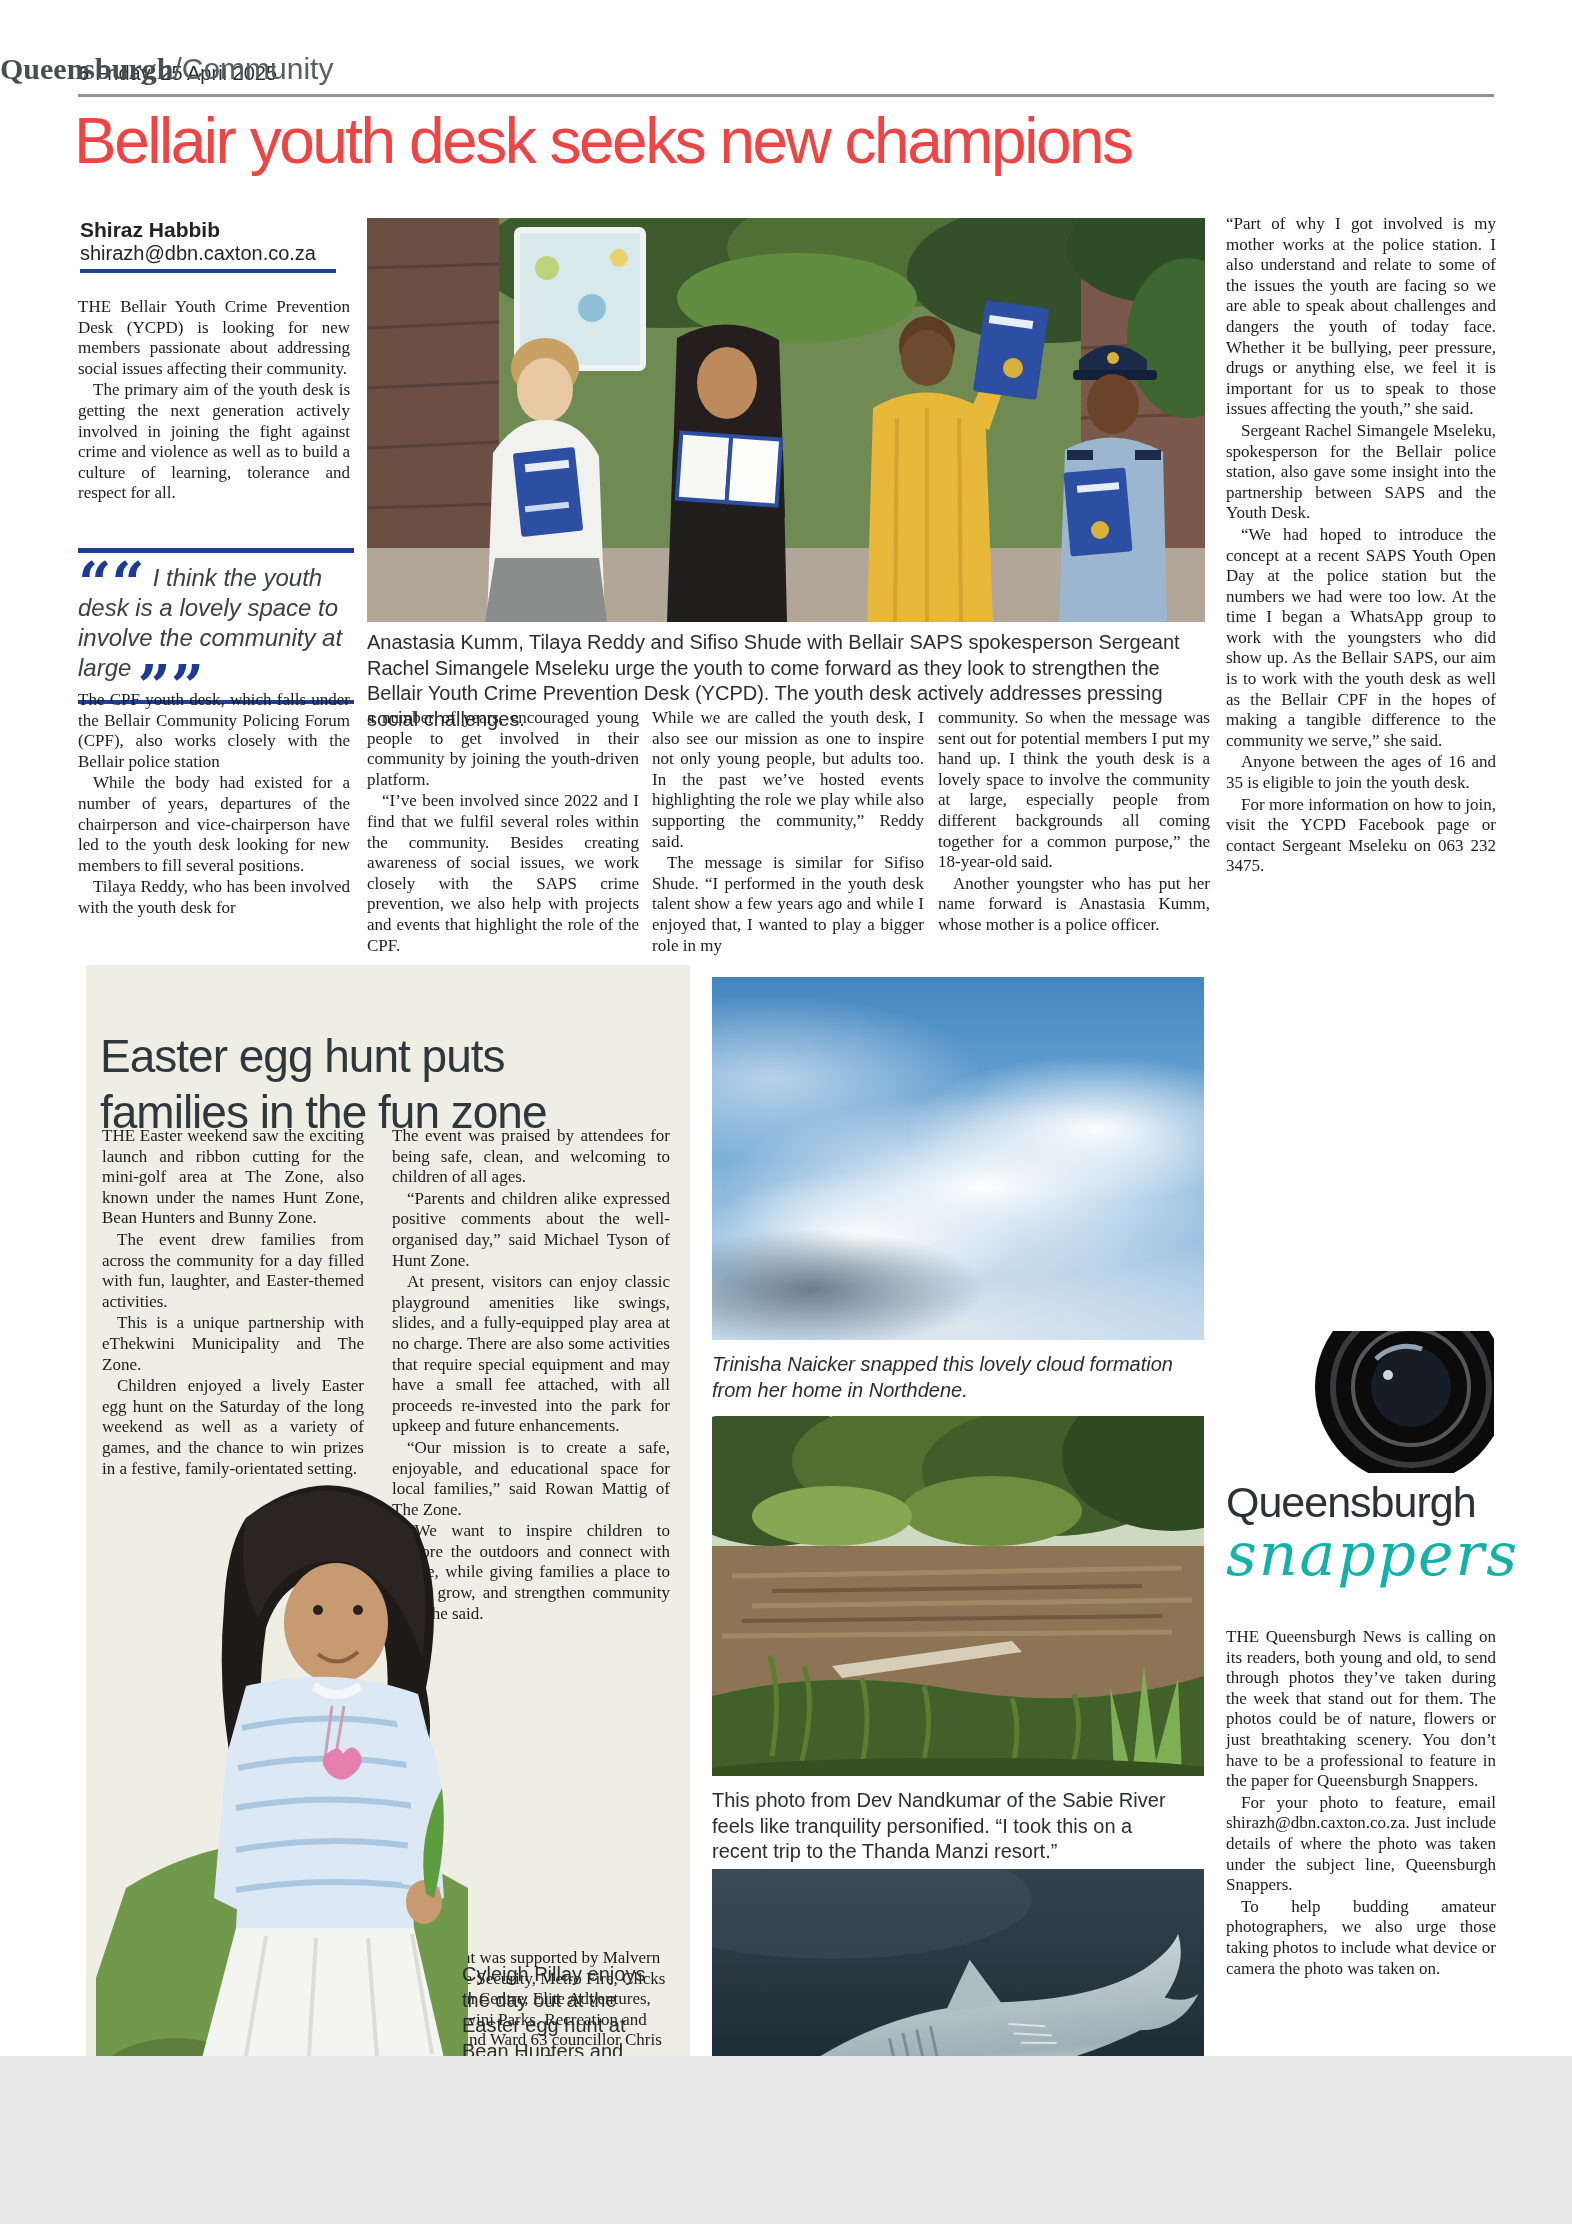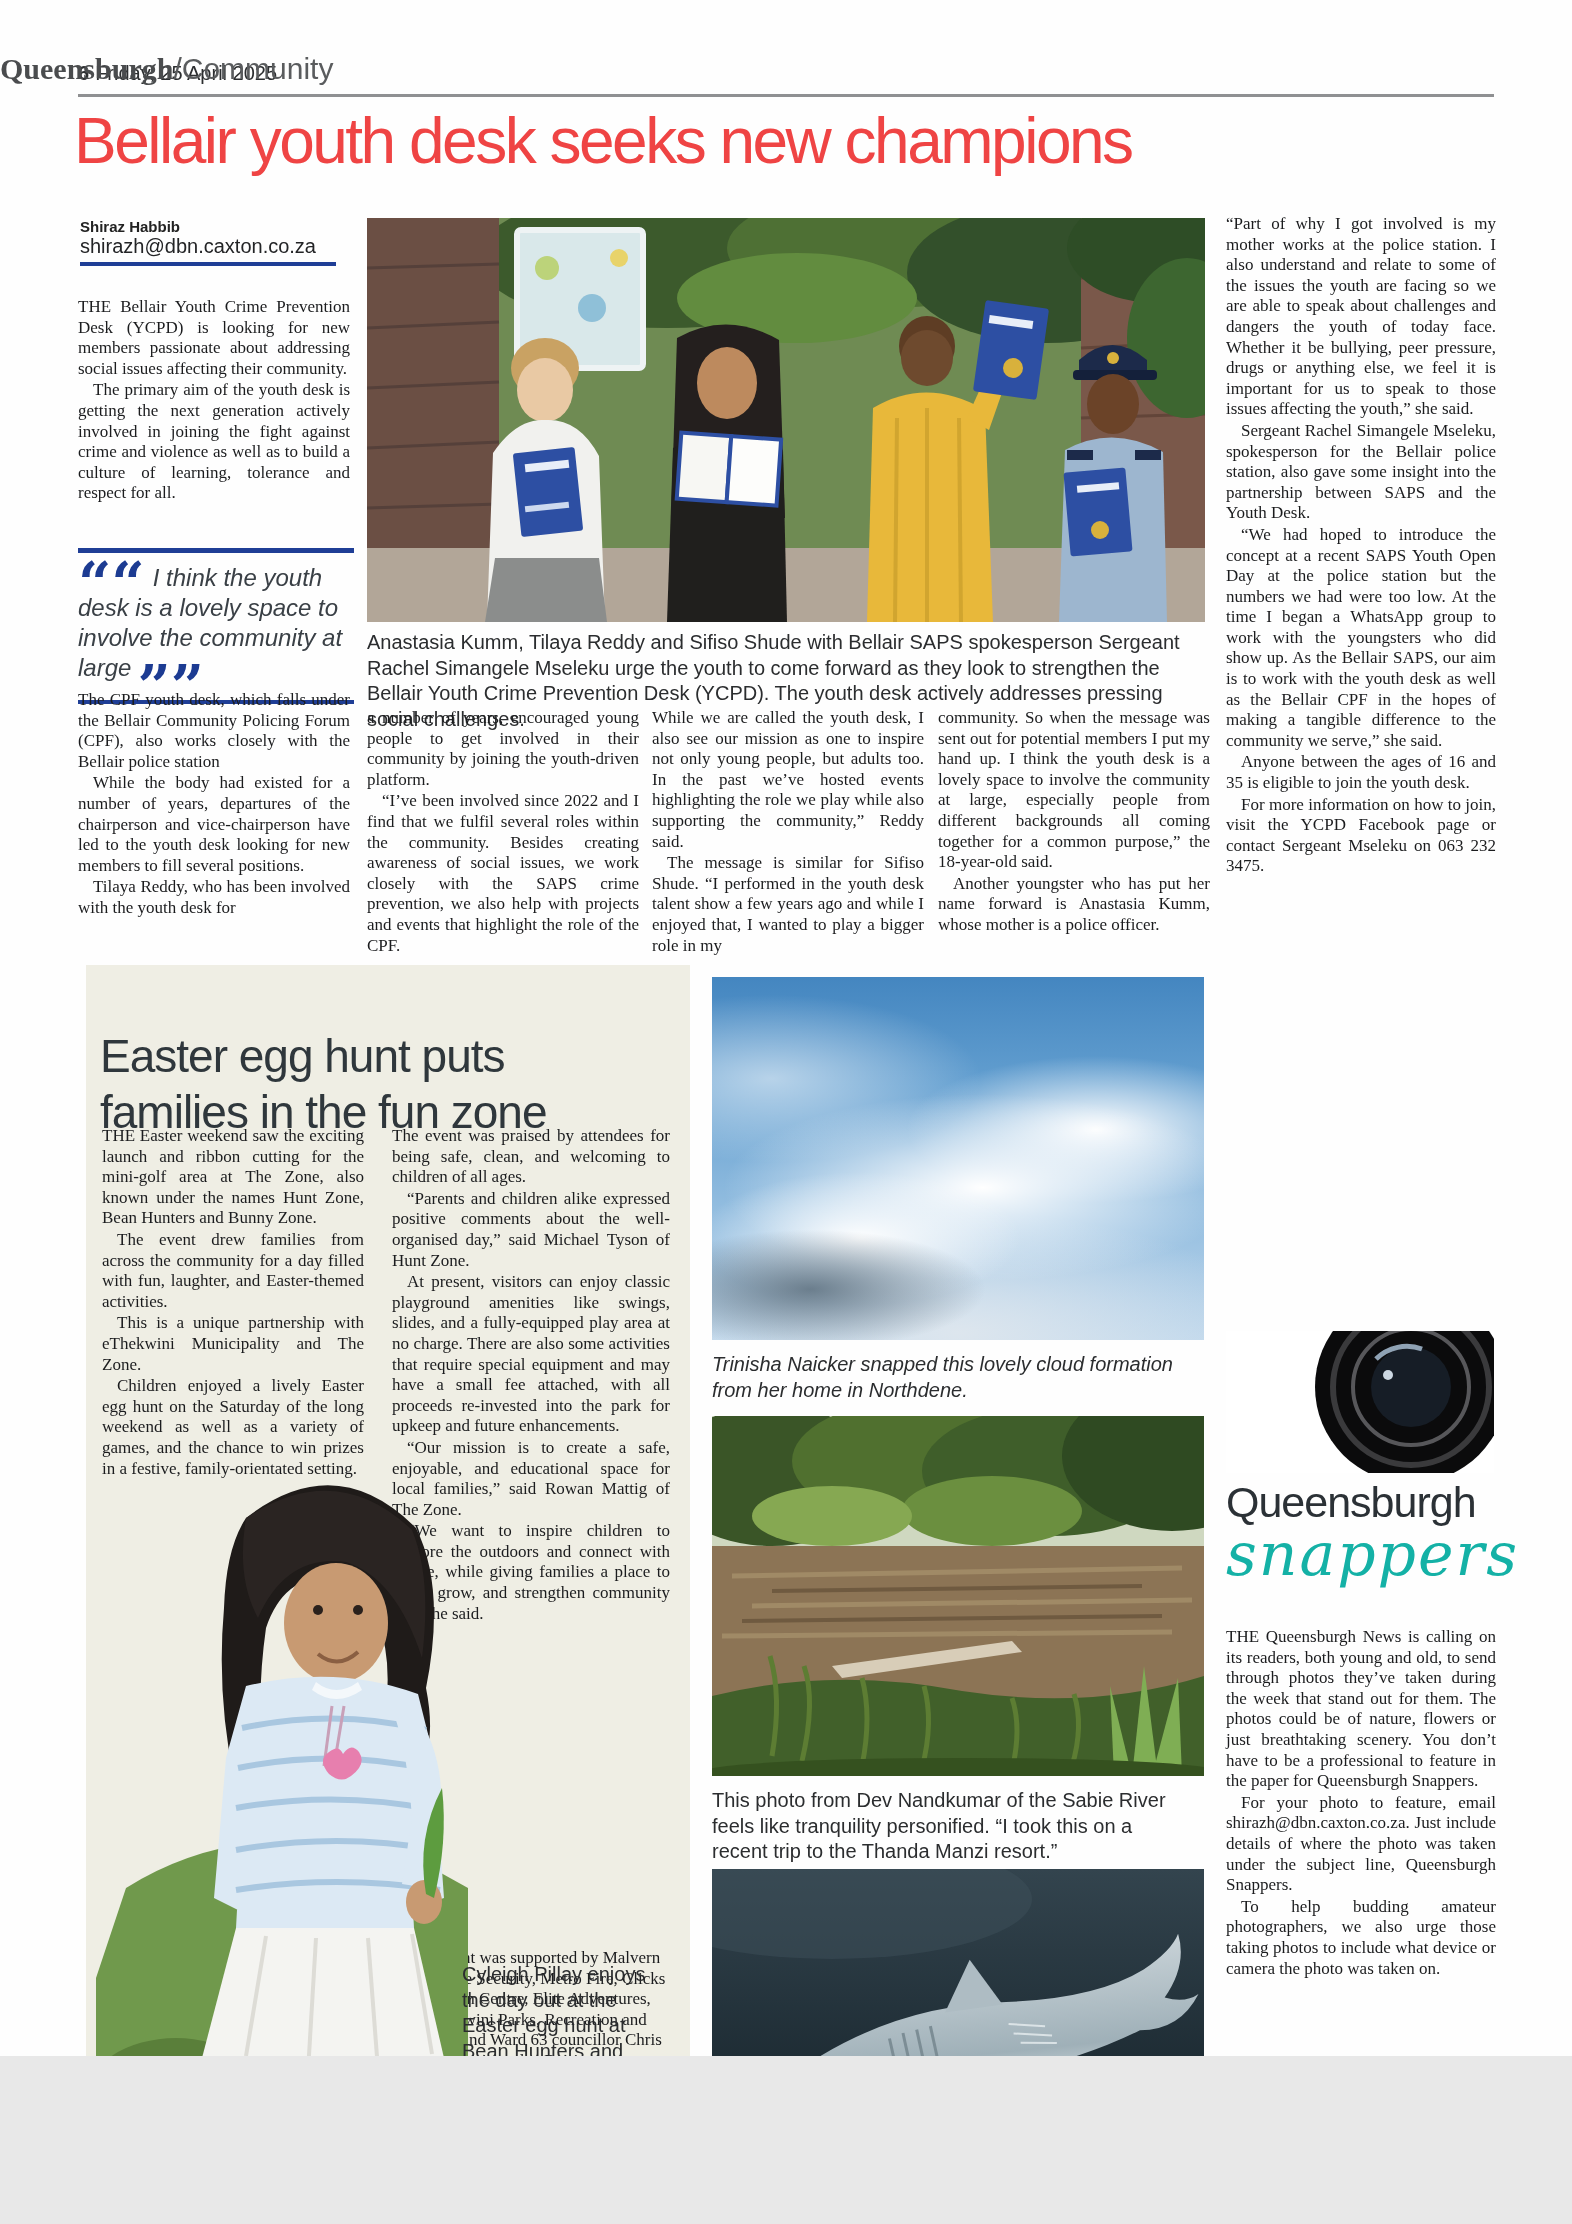--- a/index.html
+++ b/index.html
@@ -9,21 +9,21 @@
   
   .pagedate{font-family:"Liberation Sans",sans-serif;font-size:20px;color:#2c2e30;}
   .pagedate b{margin-right:6px;}
   .masthead{font-size:30px;color:#4a4c4e;white-space:nowrap;}
   .masthead .mb{font-family:"Liberation Serif",serif;font-weight:bold;}
   .masthead .ml{font-family:"Liberation Sans",sans-serif;font-weight:300;color:#5a5c5e;}
   .rule{background:#8f9092;}
   
   .headline{font-family:"Liberation Sans",sans-serif;font-size:64px;line-height:66px;
             letter-spacing:-2.5px;color:#ef4444;white-space:nowrap;}
-  .byline-name{font-family:"Liberation Sans",sans-serif;font-size:15px;font-weight:bold;color:#222;}
+  .byline-name{font-family:"Liberation Sans",sans-serif;font-size:21px;font-weight:bold;color:#222;}
   .byline-mail{font-family:"Liberation Sans",sans-serif;font-size:20px;color:#232426;}
   .bluerule{background:#1f3e96;}
   
   .col{font-size:17px;line-height:20.6px;text-align:justify;color:#1b1c1e;}
   .col p{margin:0 0 1px 0;}
   .col p+p{text-indent:15px;}
   .col p.centered{text-align:center;text-indent:0;}
   
   .pq{border-top:5px solid #1f3e96;border-bottom:4px solid #1f3e96;
       font-family:"Liberation Sans",sans-serif;font-style:italic;font-size:24px;

